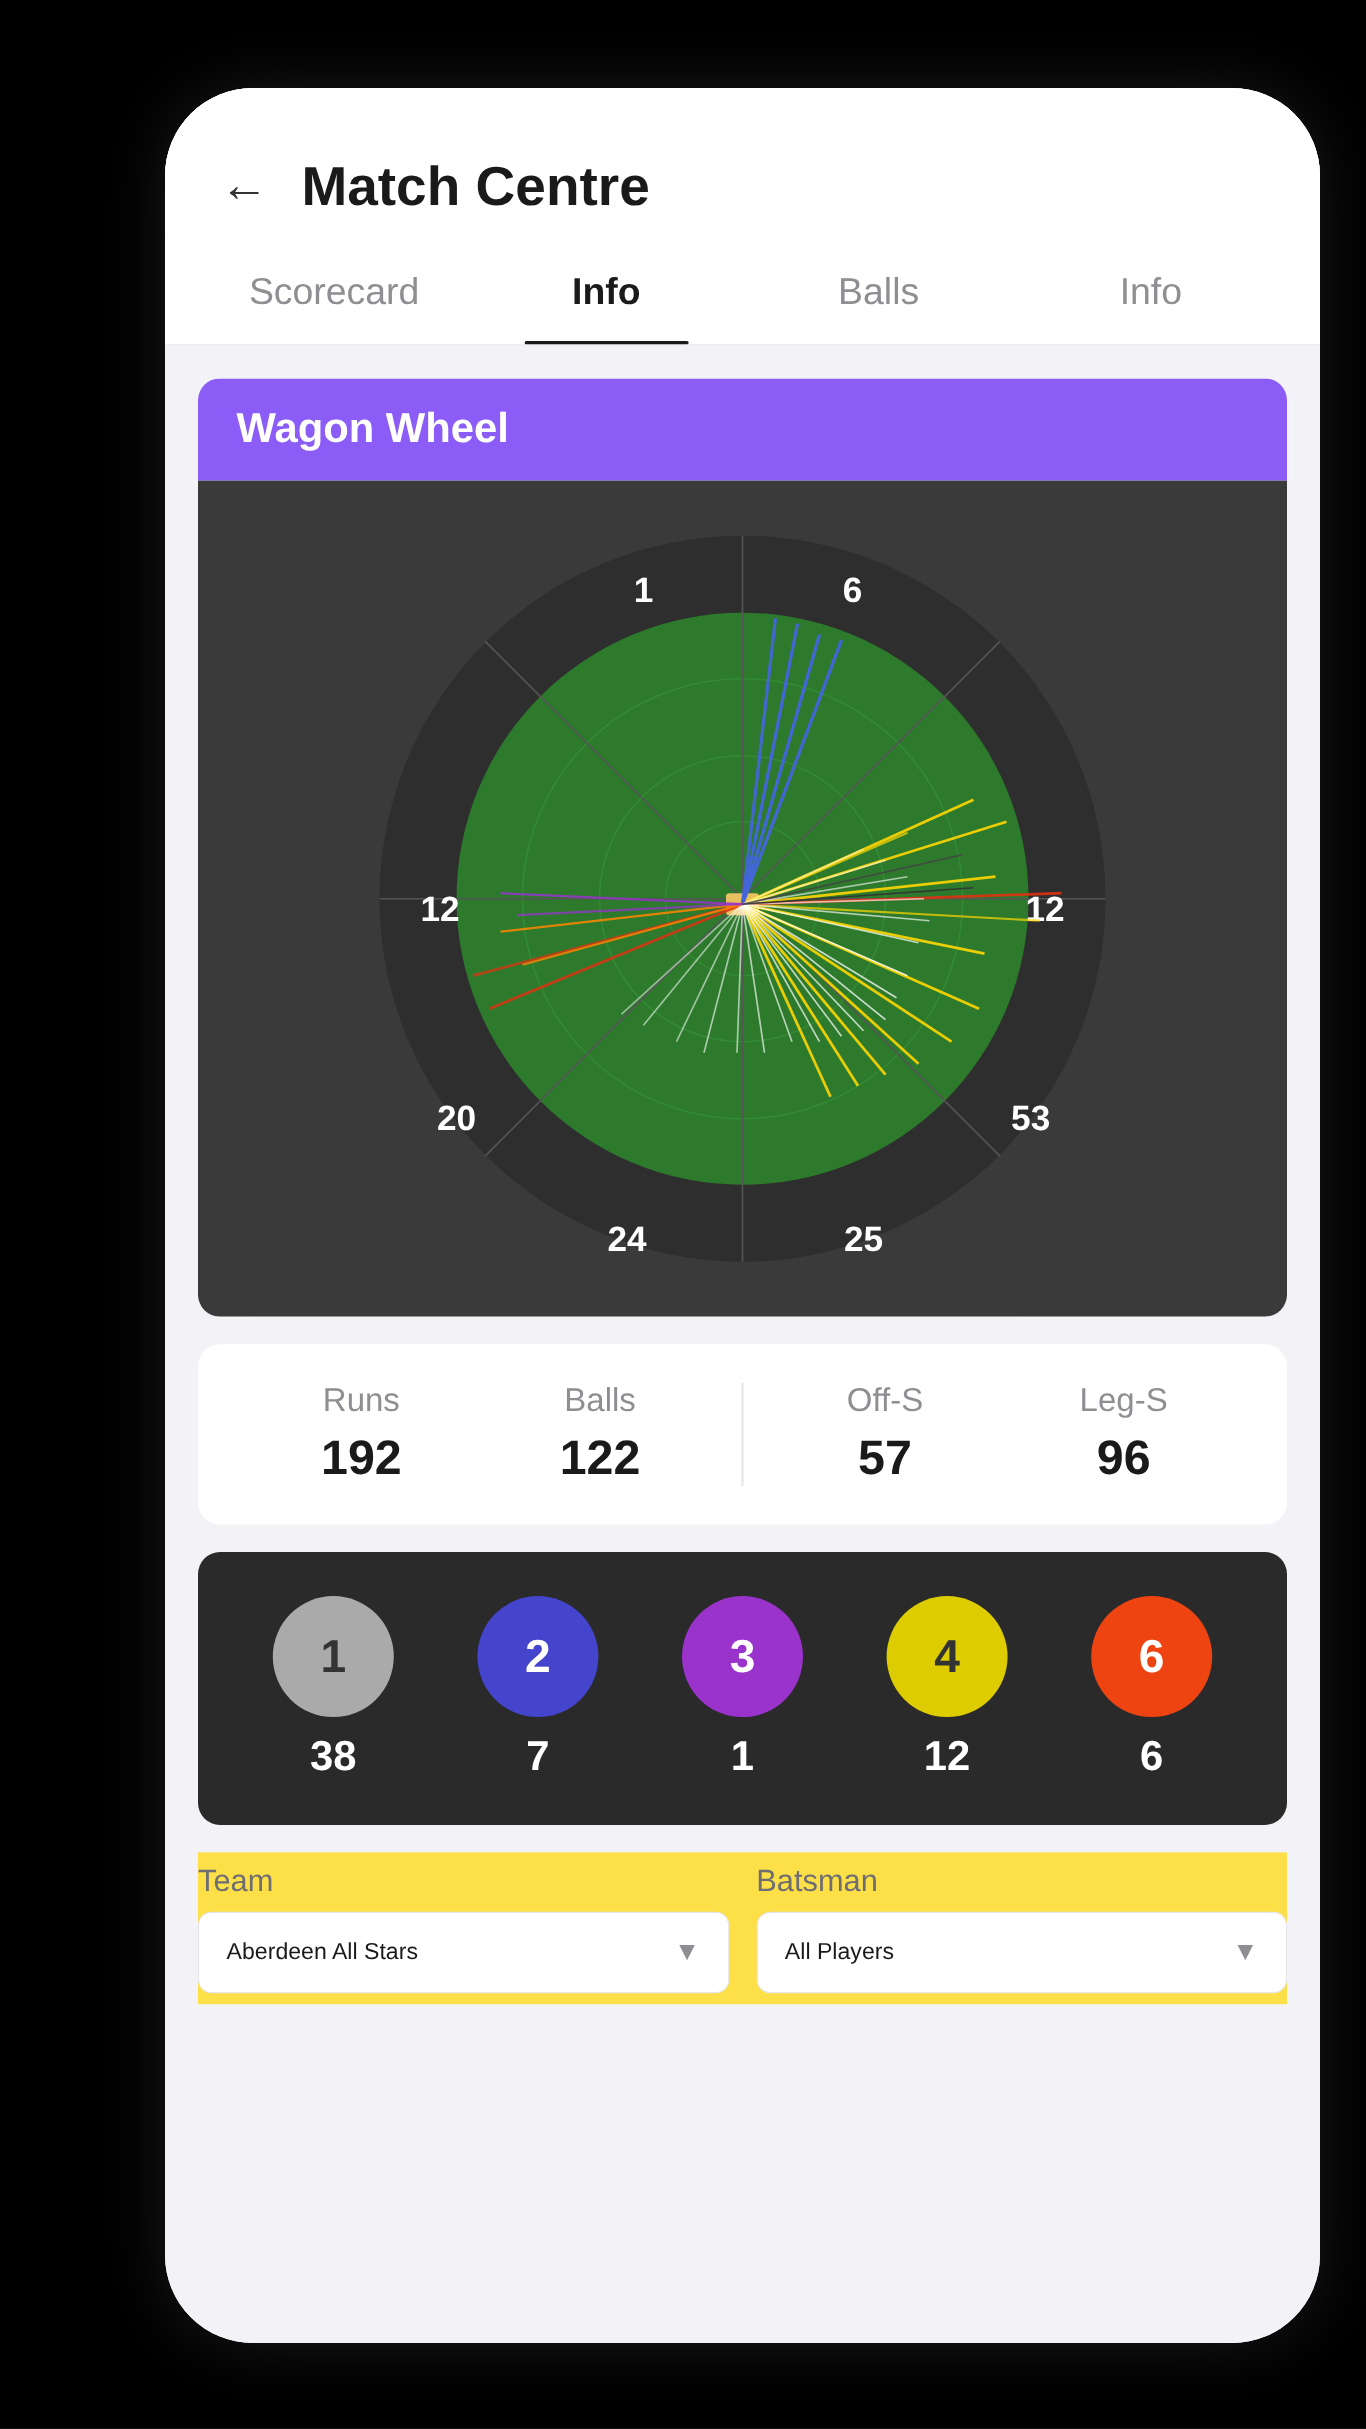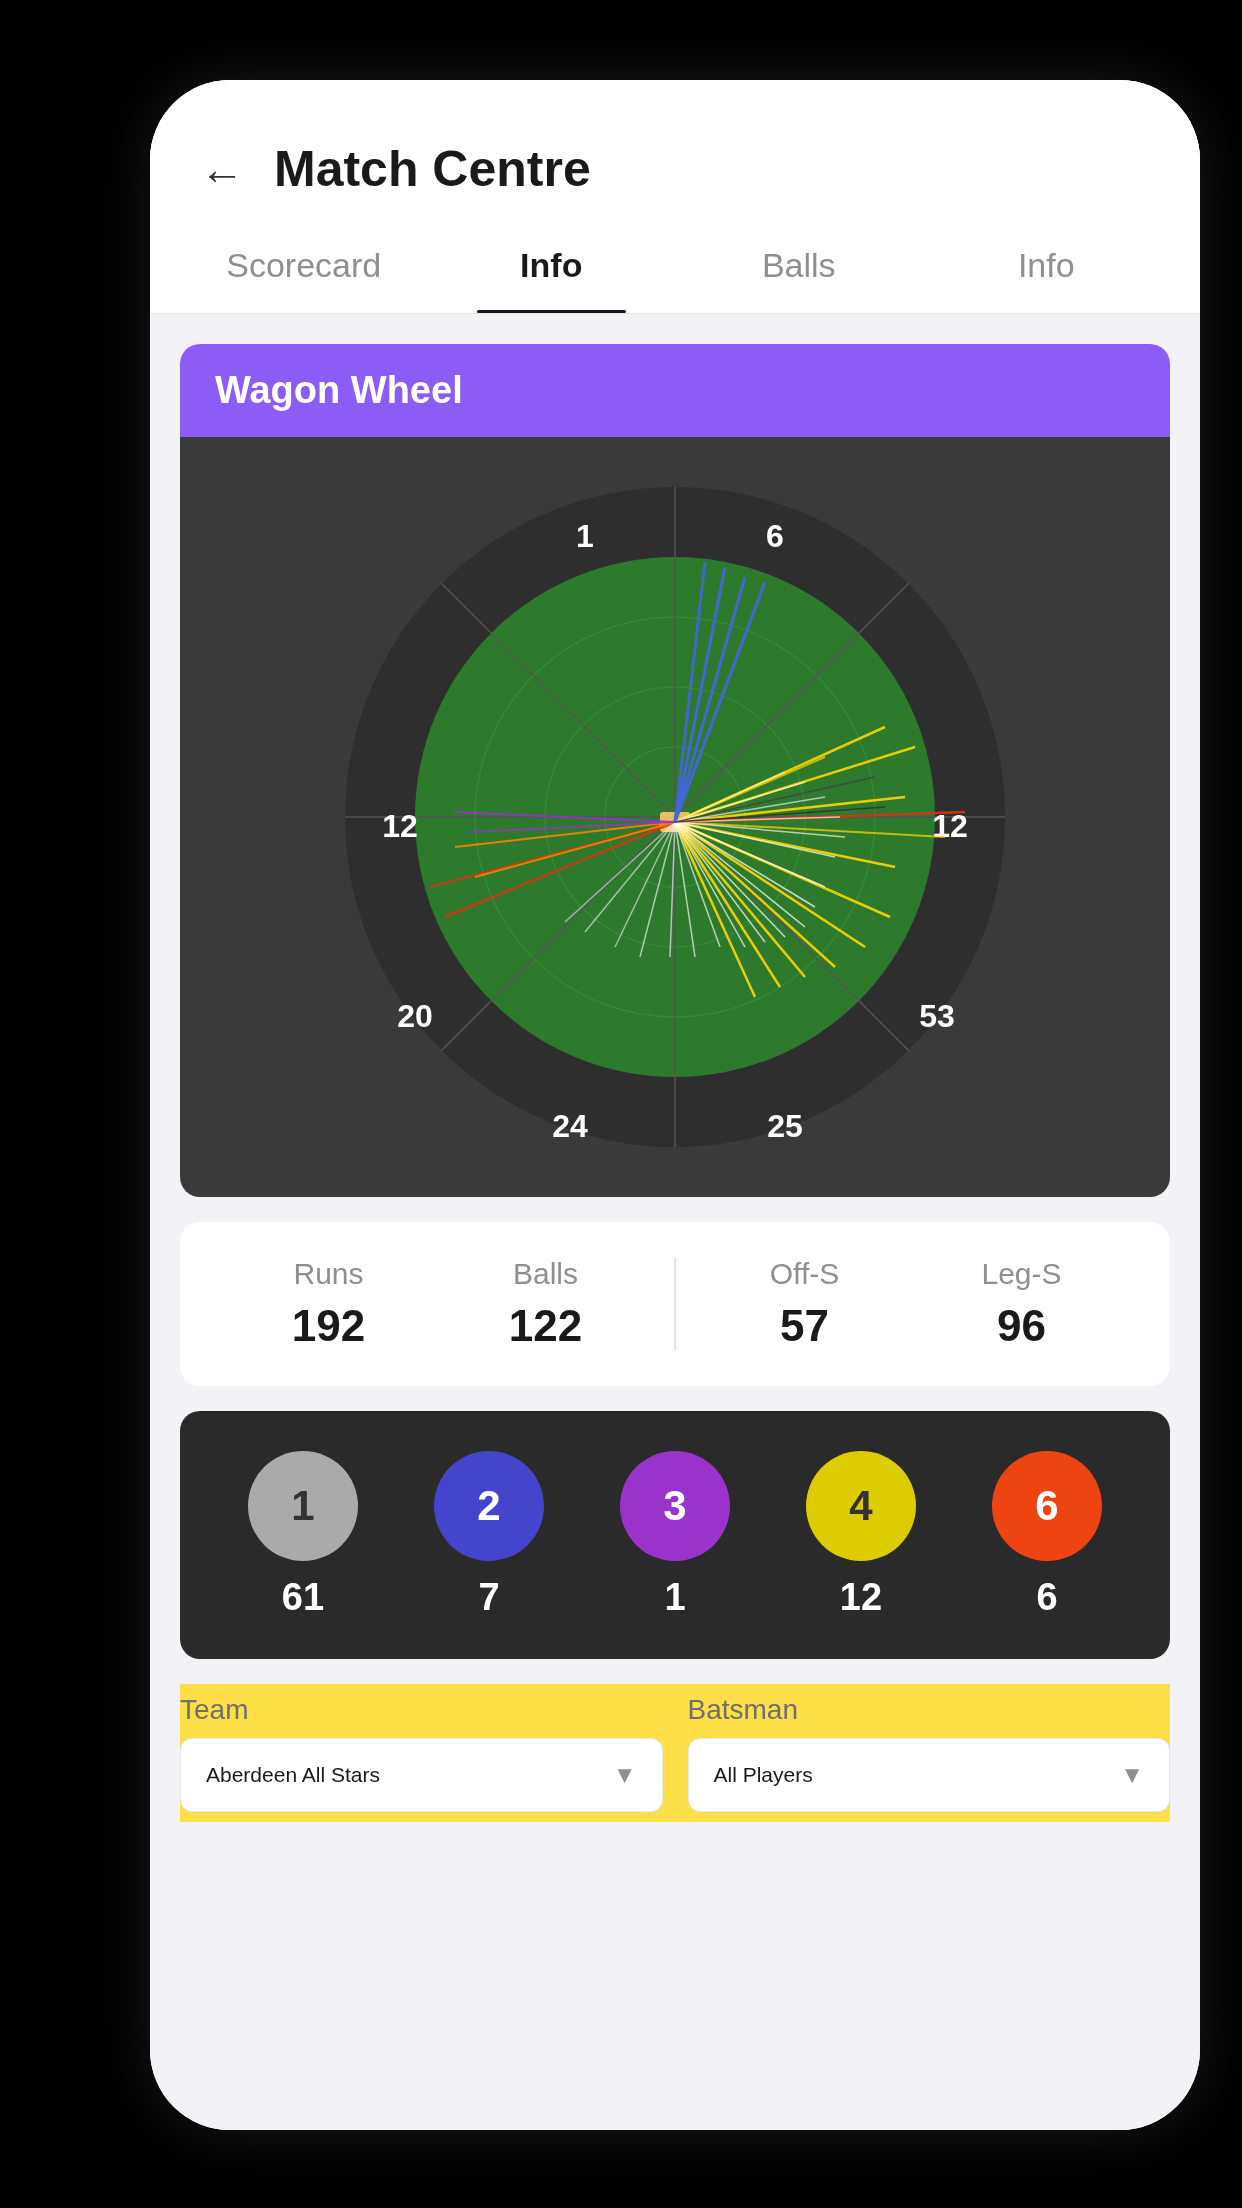--- a/index.html
+++ b/index.html
@@ -412,21 +412,21 @@
             <div class="stat-item">
               <div class="stat-label">Leg-S</div>
               <div class="stat-value">96</div>
             </div>
           </div>
         </div>
 
         <div class="score-circles-card">
           <div class="score-circle-item">
             <div class="score-circle dot">1</div>
-            <div class="score-circle-count">61</div>
+            <div class="score-circle-count">38</div>
           </div>
           <div class="score-circle-item">
             <div class="score-circle two">2</div>
             <div class="score-circle-count">7</div>
           </div>
           <div class="score-circle-item">
             <div class="score-circle three">3</div>
             <div class="score-circle-count">1</div>
           </div>
           <div class="score-circle-item">

